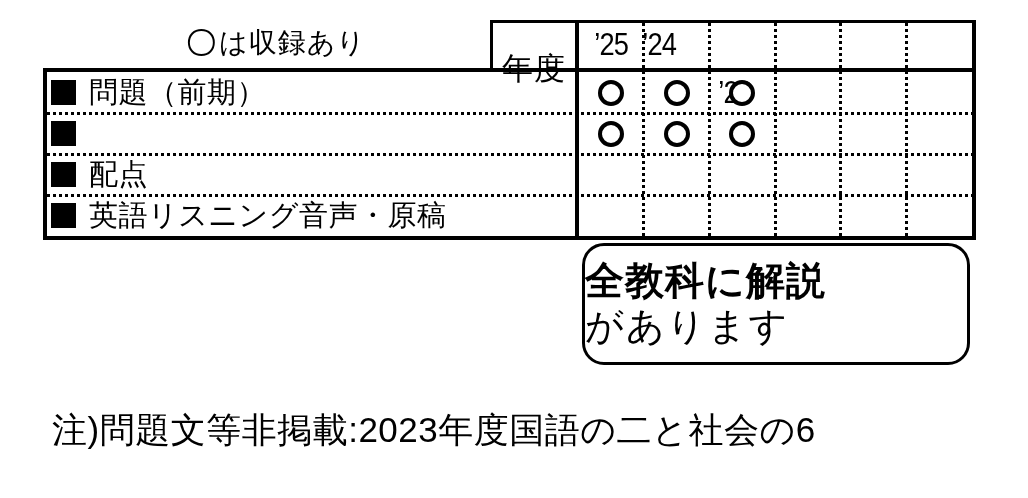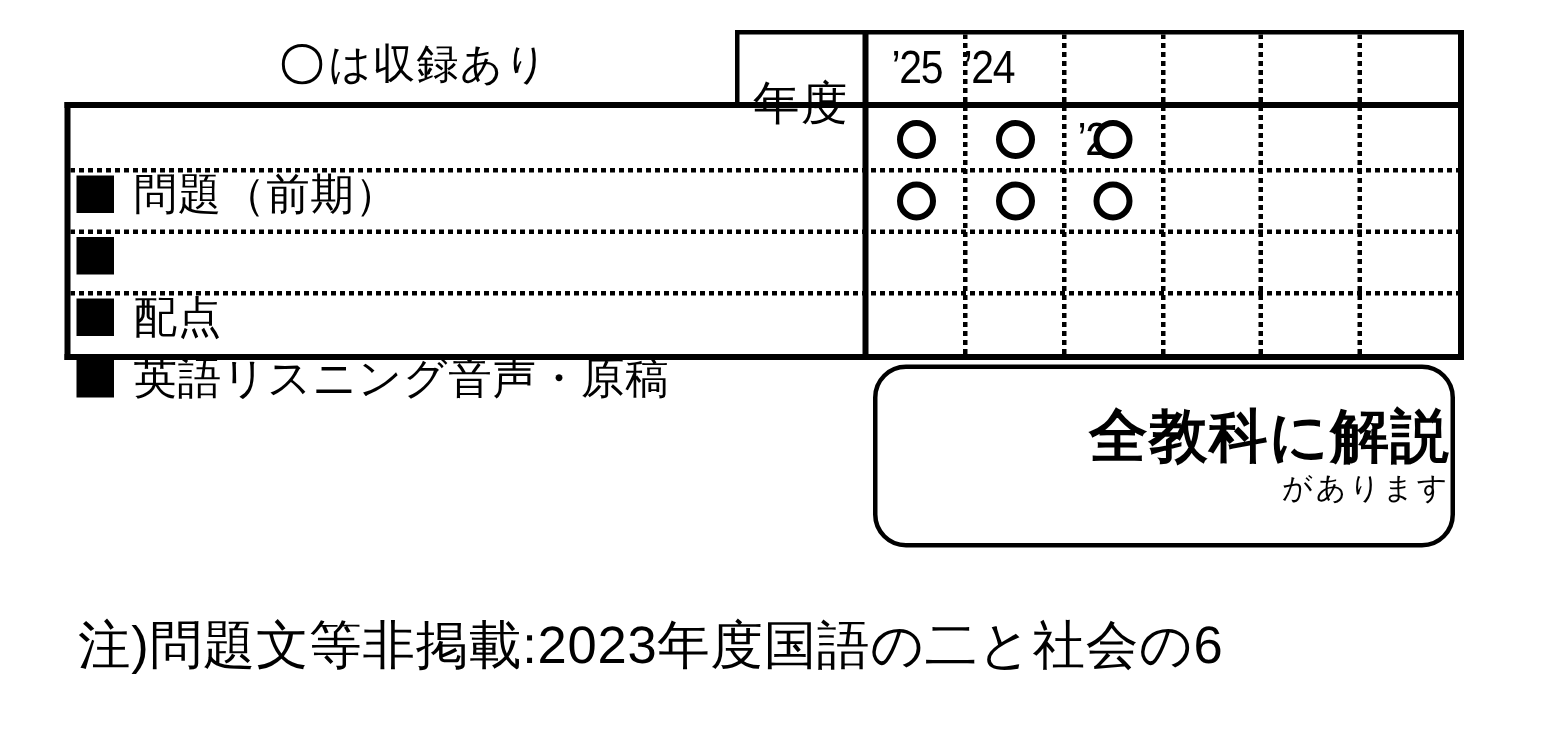--- a/index.html
+++ b/index.html
@@ -37,37 +37,37 @@
     font-size:31px;font-weight:500;letter-spacing:1px;margin-top:24px;
   }
   .year-cell{
     position:absolute;display:flex;align-items:center;justify-content:center;
     font-size:31px;font-weight:500;
   }
   .year-cell span{display:inline-block;transform:scaleX(.88);letter-spacing:-1px;}
   .row-label{
     position:absolute;left:51px;height:41px;
     display:flex;align-items:center;
-    font-size:29px;font-weight:500;letter-spacing:0.5px;white-space:nowrap;margin-top:37px;
+    font-size:29px;font-weight:500;letter-spacing:0.5px;white-space:nowrap;
   }
   .bullet{display:inline-block;width:25px;height:25px;background:#000;
           margin-right:13px;flex:none;}
   .circle-mark{
     position:absolute;width:26px;height:26px;border:4px solid #000;
     border-radius:50%;box-sizing:border-box;background:#fff;
   }
   
   .callout{
     position:absolute;left:582px;top:243px;width:388px;height:122px;
     box-sizing:border-box;border:3px solid #000;border-radius:22px;
-    display:flex;flex-direction:column;align-items:flex-end;justify-content:center;
+    display:flex;flex-direction:column;align-items:flex-start;justify-content:center;
     background:#fff;
   }
   .callout .l1{font-size:39px;font-weight:bold;letter-spacing:1px;line-height:1.15;}
-  .callout .l2{font-size:20px;font-weight:500;letter-spacing:2px;line-height:1.2;}
+  .callout .l2{font-size:38px;font-weight:500;letter-spacing:2px;line-height:1.2;}
   
   .note{
     position:absolute;left:52px;top:407px;
     font-size:35px;letter-spacing:0.5px;white-space:nowrap;
   }
 </style>
 </head>
 <body>
 
 <div id="canvas">

